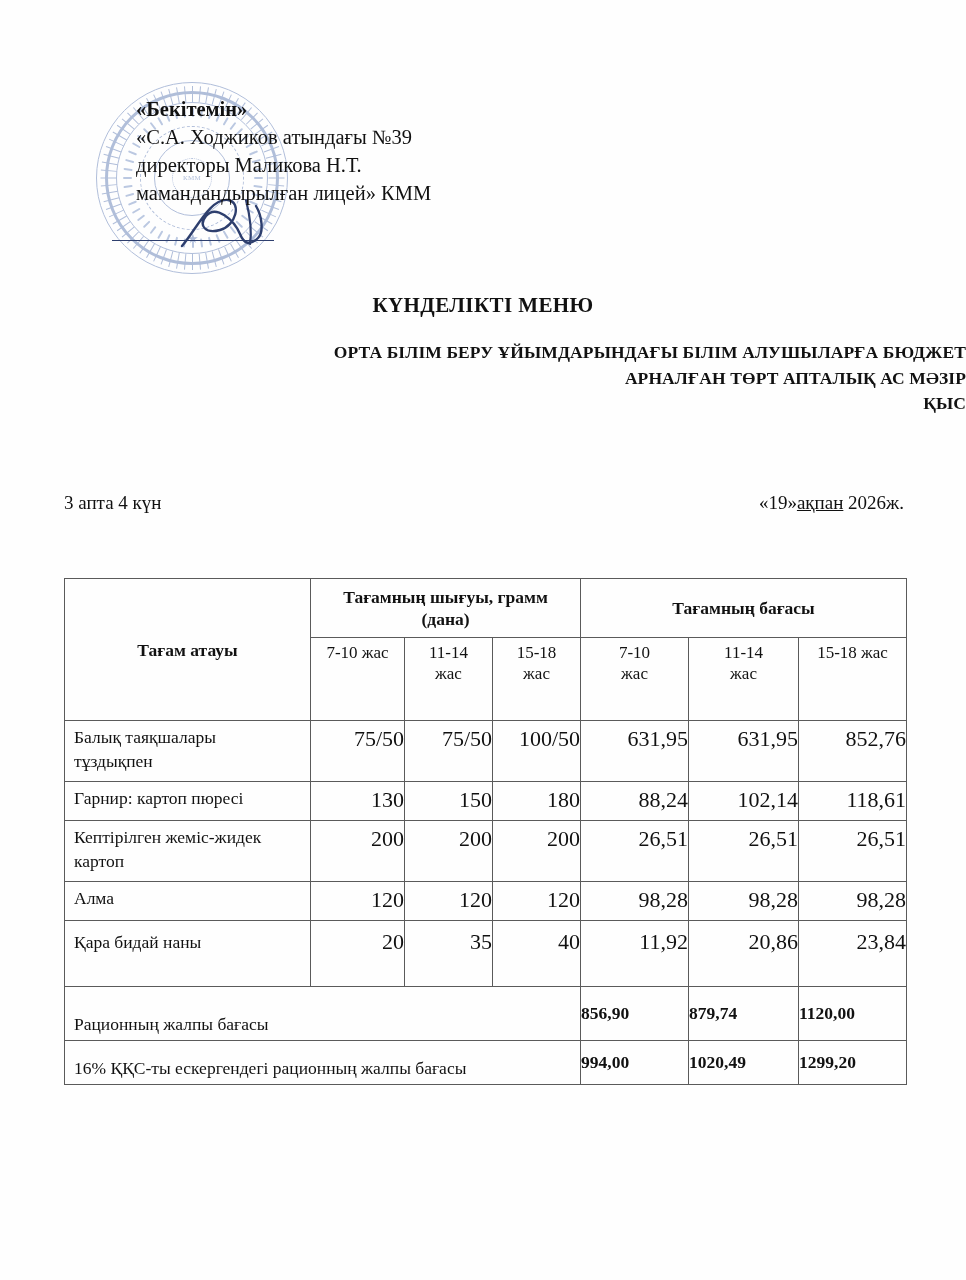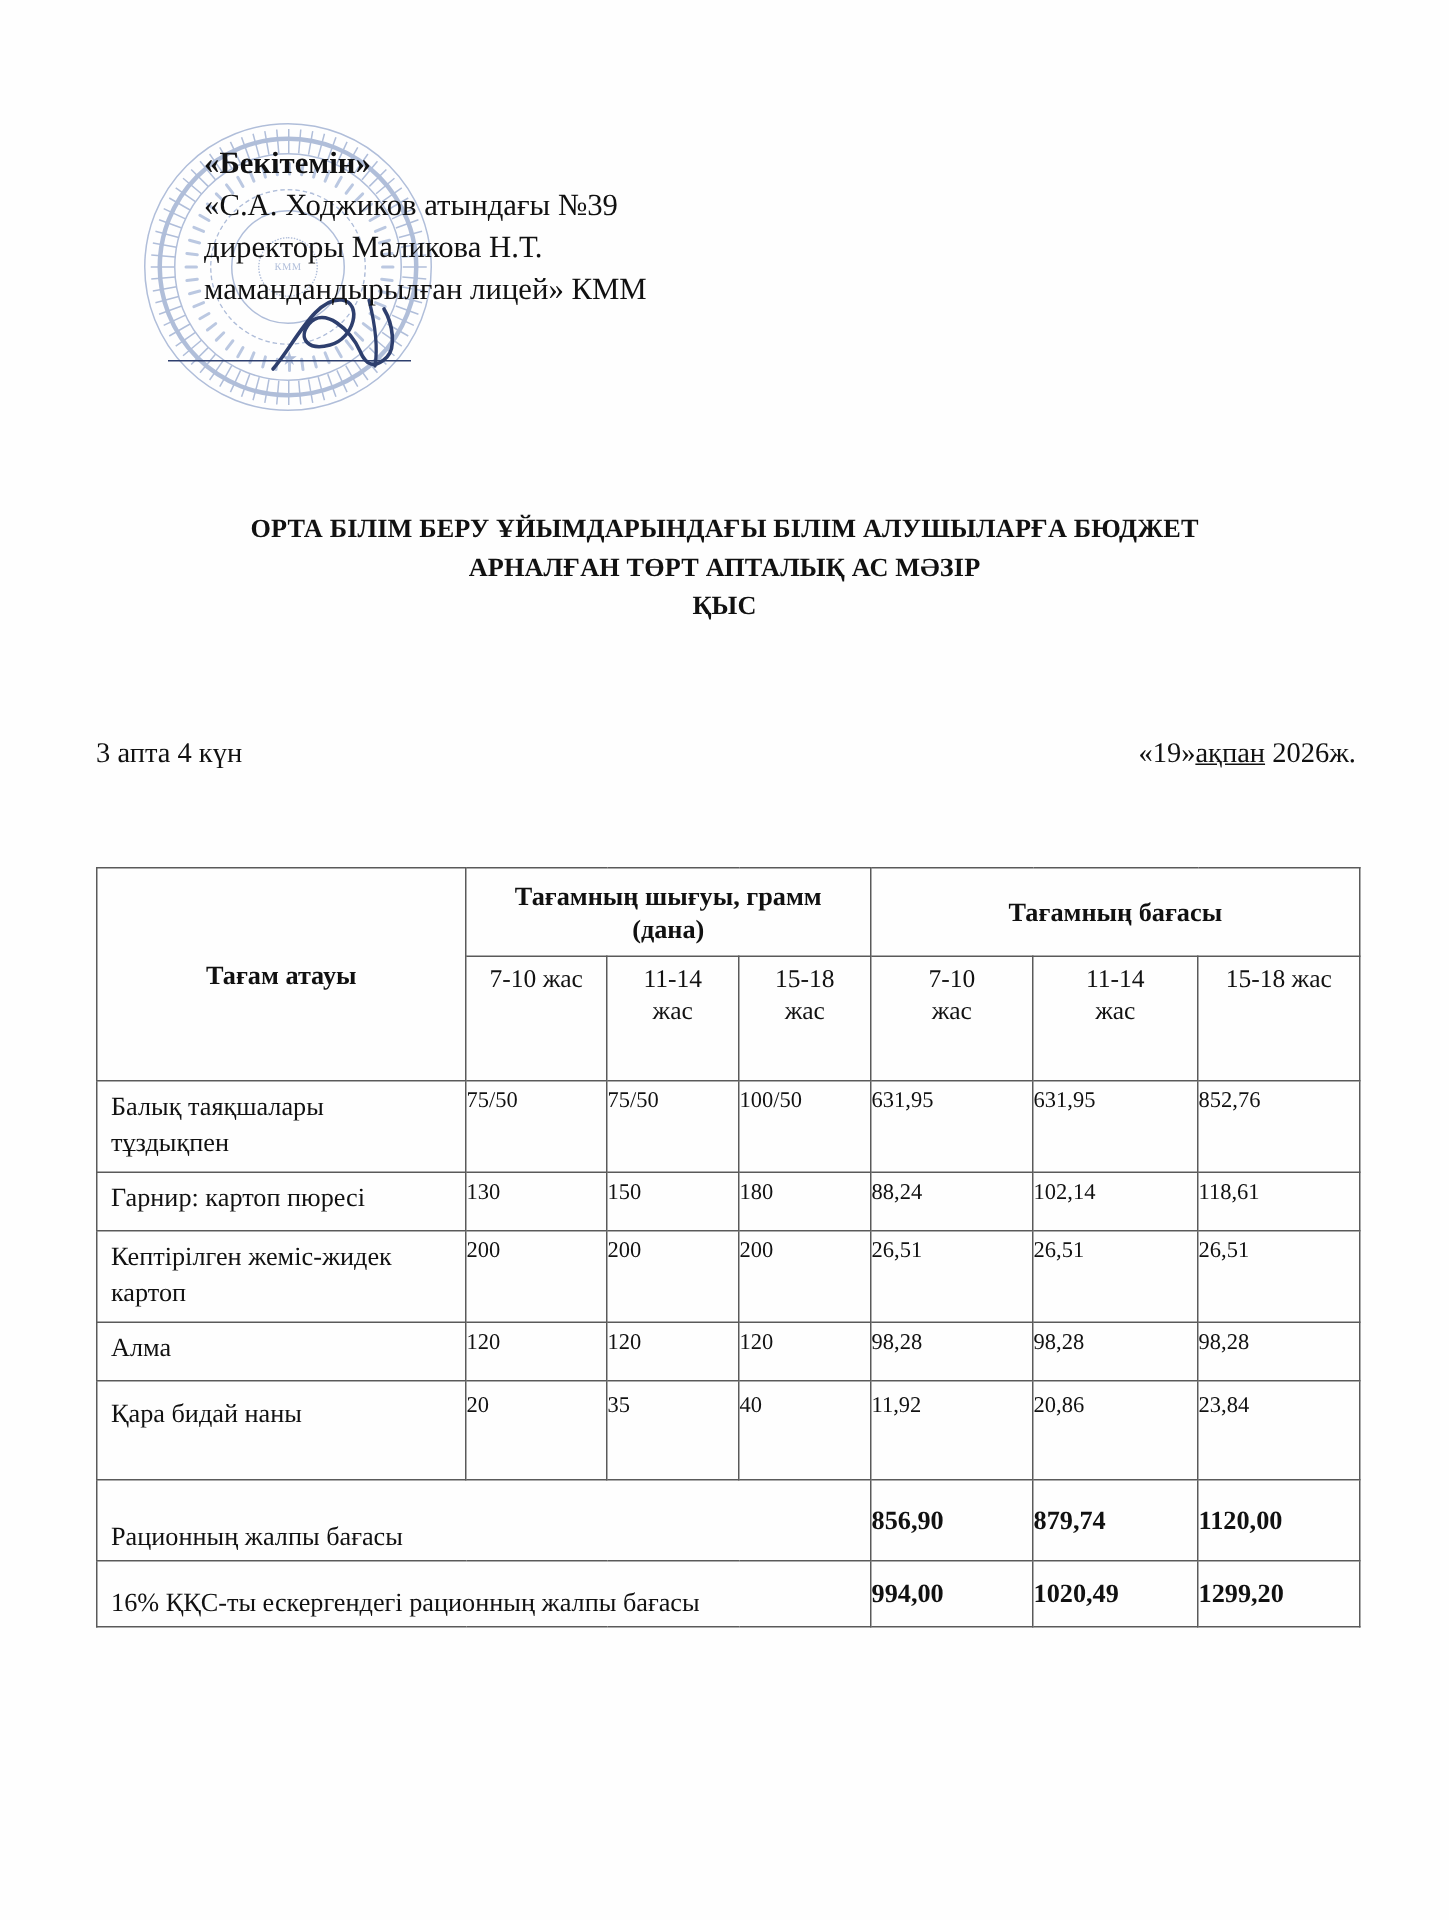--- a/index.html
+++ b/index.html
@@ -63,21 +63,21 @@
   }
   .approve .l1{font-weight:bold;}
 
   
   .t-main{
     position:absolute;left:0;right:0;top:293px;
     text-align:center;font-weight:bold;font-size:21px;letter-spacing:.4px;
   }
   .t-sub{
     position:absolute;left:0;right:0;top:340px;
-    text-align:center;font-weight:bold;font-size:17.5px;line-height:25.5px;
+    text-align:right;font-weight:bold;font-size:17.5px;line-height:25.5px;
     letter-spacing:.1px;
   }
 
   
   .daterow{
     position:absolute;left:64px;right:62px;top:492px;
     display:flex;justify-content:space-between;font-size:19px;
   }
   .daterow .right{margin-right:0px;}
   .u{text-decoration:underline;}
@@ -96,21 +96,21 @@
   }
   .hsub{
     text-align:center;font-size:17px;line-height:21px;padding:4px 2px;
     vertical-align:top;
   }
   .namecol{
     text-align:left;padding:4px 0 4px 9px;font-size:17.5px;line-height:24px;
     vertical-align:top;
   }
   .namecol.ctr{text-align:center;font-weight:bold;vertical-align:middle;padding-left:0;}
-  .num{text-align:left;font-size:15px;vertical-align:top;padding-top:5px;}
+  .num{text-align:right;font-size:22px;vertical-align:top;padding-top:5px;}
   .totlabel{
     text-align:left;padding:4px 0 5px 9px;font-size:17.5px;vertical-align:bottom;
   }
   .totval{text-align:left;font-weight:bold;font-size:17.5px;}
   .rowtall td{height:52px;}
   .rowshort td{height:30px;margin-left:35px;}
   .rowhead1 td{height:46px;}
   .rowhead2 td{height:74px;}
   .rowtot1 td{height:44px;}
   .rowtot2 td{height:34px;}
@@ -258,20 +258,21 @@
     <path d="M70 10 C74 26, 76 42, 74 54" fill="none" stroke="#2e3f6e" stroke-width="2.2" stroke-linecap="round"></path>
   </svg>
 
   <div class="approve">
     <div class="l1">«Бекітемін»</div>
     <div>«С.А. Ходжиков атындағы №39</div>
     <div>директоры Маликова Н.Т.</div>
     <div>мамандандырылған лицей» КММ</div>
   </div>
 
+  <div class="t-main">КҮНДЕЛІКТІ МЕНЮ</div>
   <div class="t-sub">
     <div>ОРТА БІЛІМ БЕРУ ҰЙЫМДАРЫНДАҒЫ БІЛІМ АЛУШЫЛАРҒА БЮДЖЕТ</div>
     <div>АРНАЛҒАН ТӨРТ АПТАЛЫҚ  АС МӘЗІР</div>
     <div>ҚЫС</div>
   </div>
 
   <div class="daterow">
     <span>3 апта 4 күн</span>
     <span class="right"><span>«19»</span><span class="u">ақпан</span> <span>2026ж.</span></span>
   </div>

